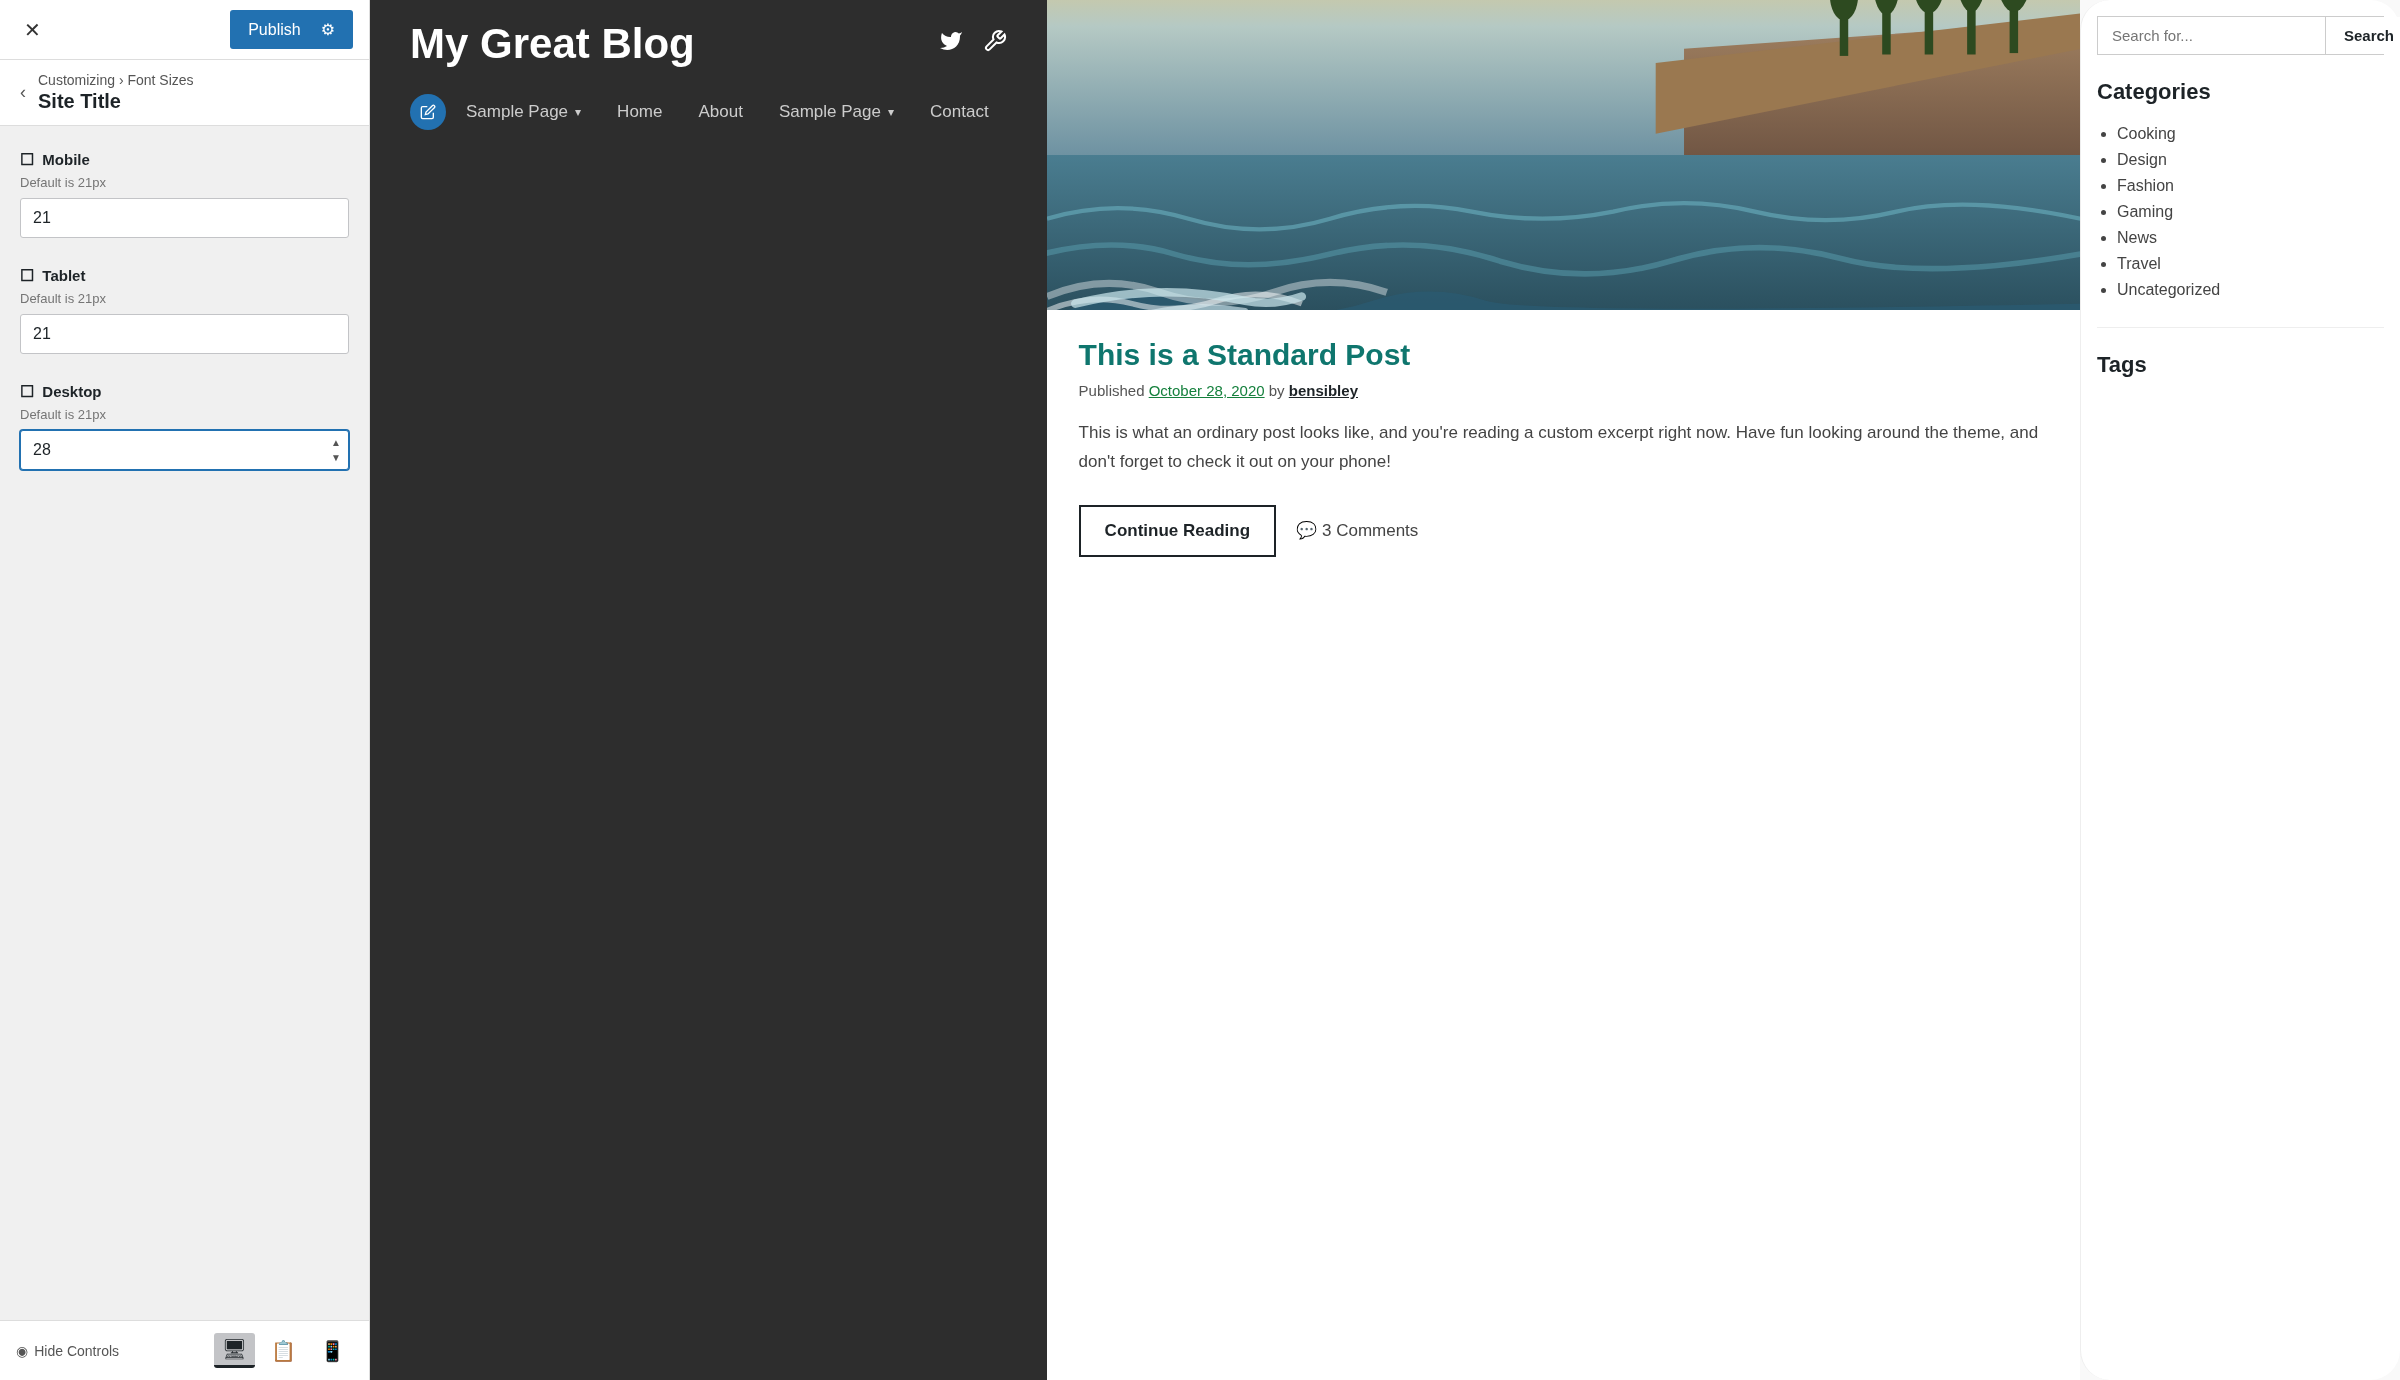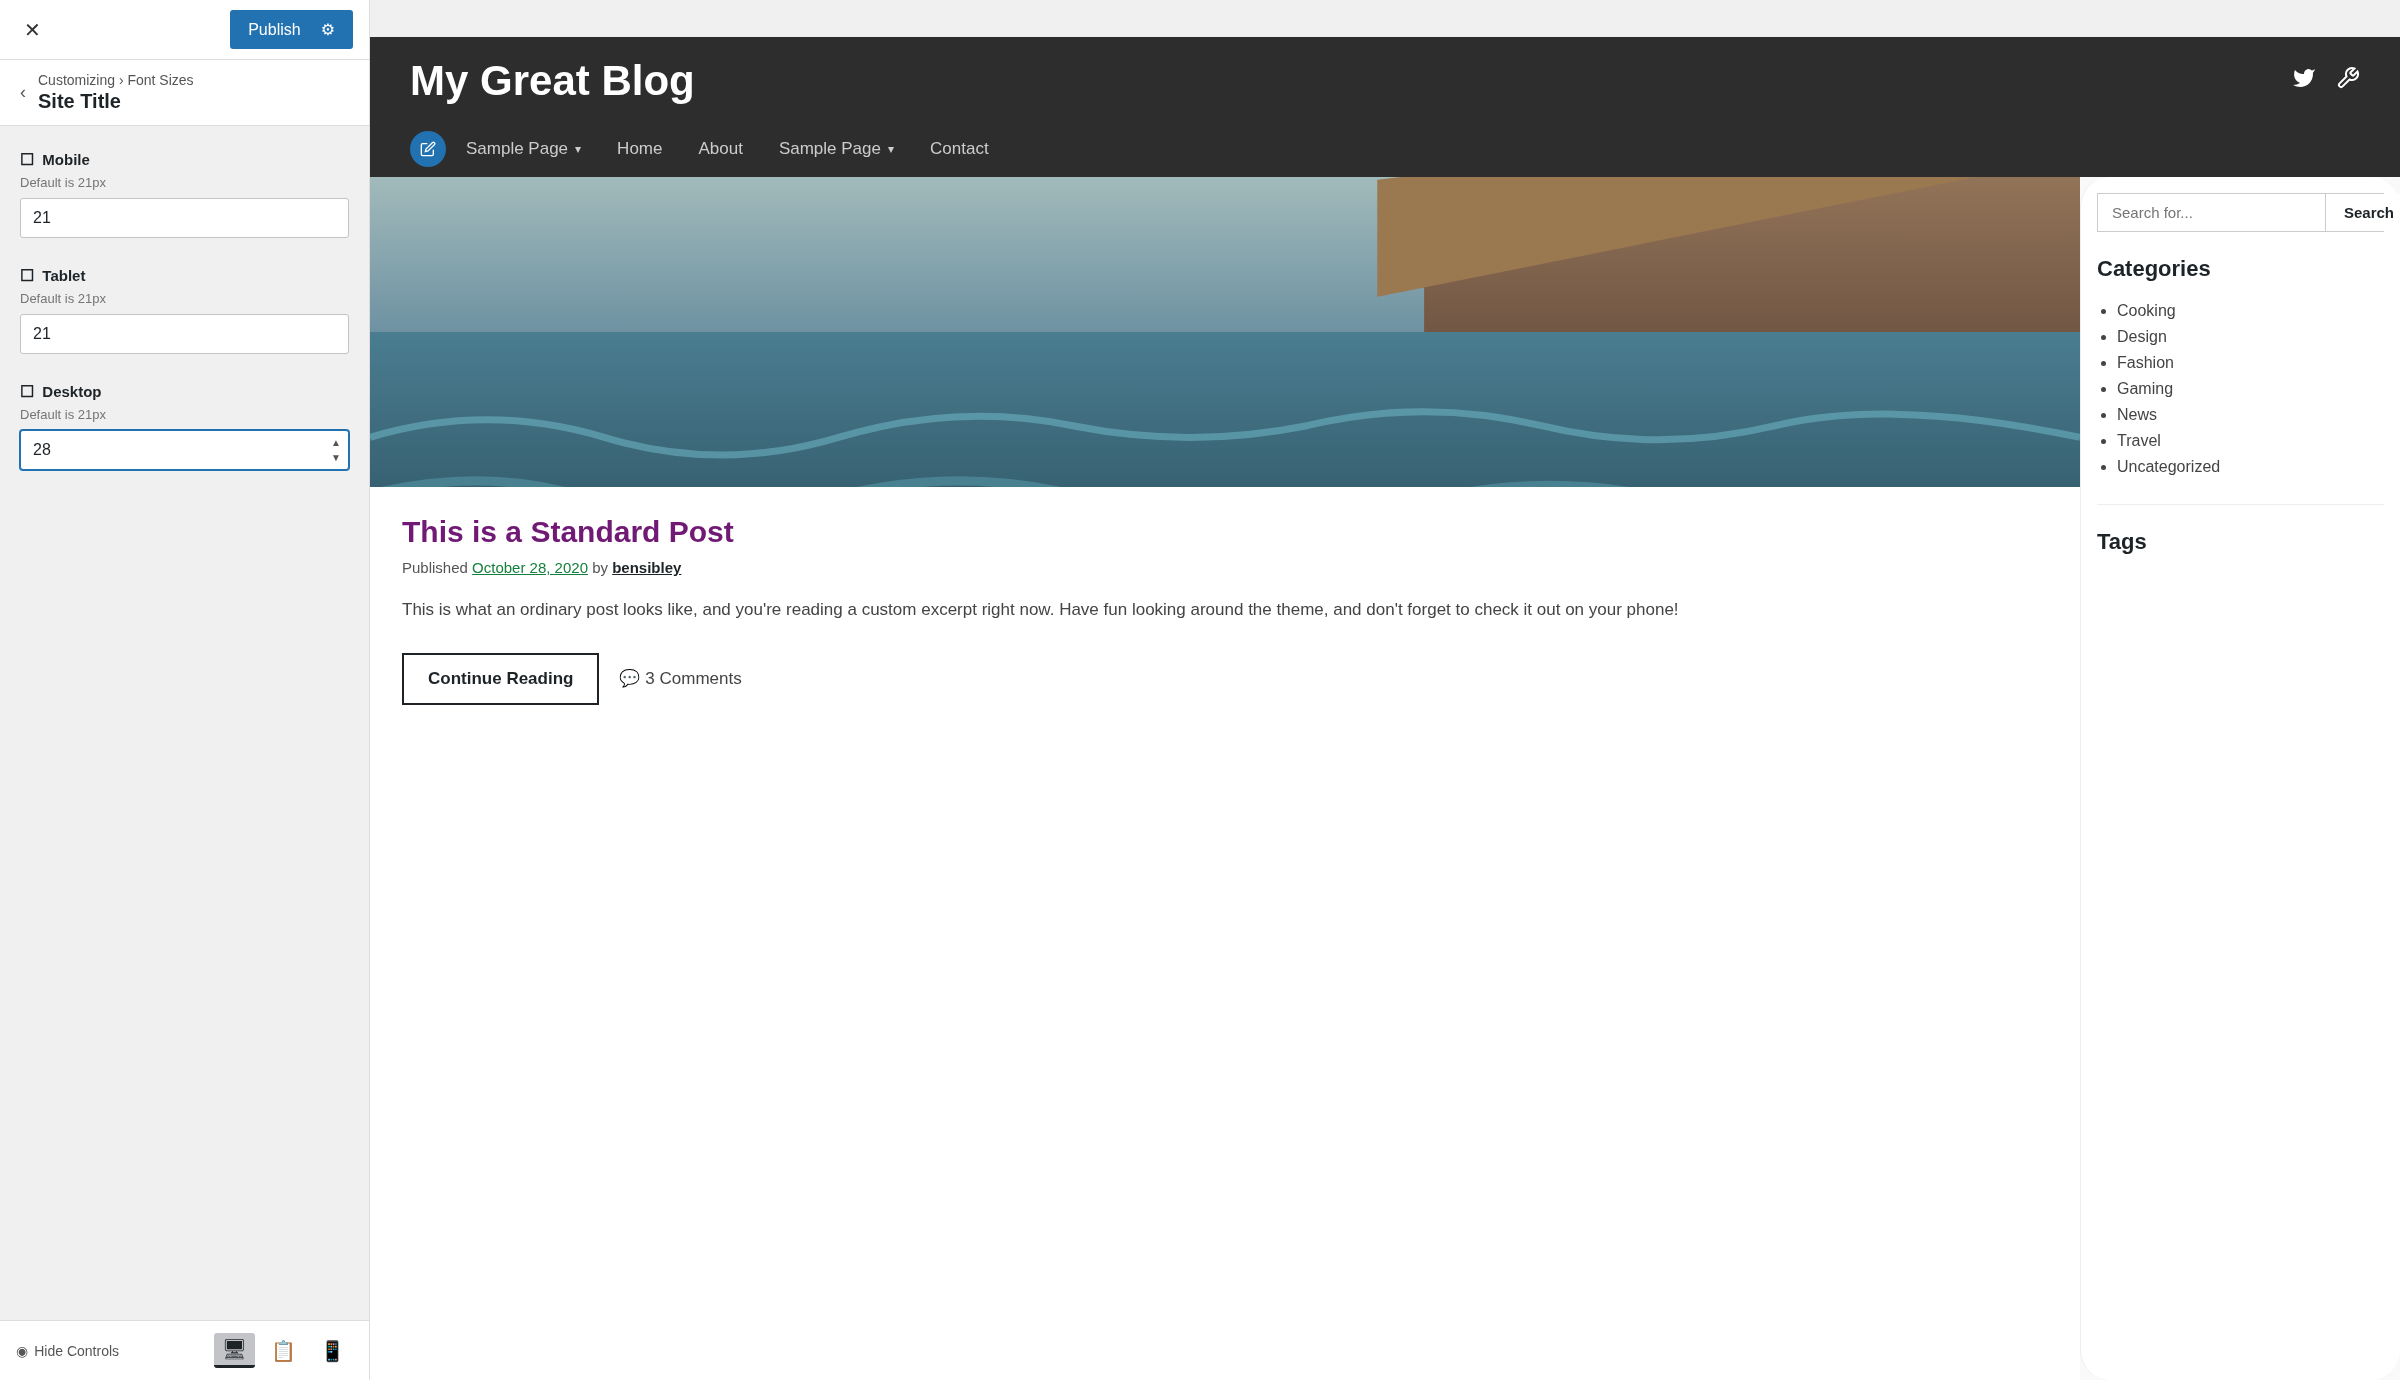--- a/index.html
+++ b/index.html
@@ -199,22 +199,21 @@
     .viewport-btn-underline {
       border-bottom: 3px solid #1d2327;
     }
 
     
     .preview-area {
       flex: 1;
       background: #303030;
       overflow-y: auto;
       display: flex;
-      flex-direction: column;
-      margin-top: 37px;
+      flex-direction: row;
     }
 
     .site-header {
       background: #2d2d2d;
       padding: 20px 40px 0 40px;
     }
 
     .site-title-row {
       display: flex;
       align-items: center;
@@ -305,21 +304,21 @@
       height: 100%;
     }
 
     .post-body {
       padding: 28px 32px 28px 32px;
     }
 
     .post-title {
       font-size: 30px;
       font-weight: 700;
-      color: #701a75;
+      color: #0f766e;
       margin-bottom: 10px;
     }
 
     .post-meta {
       font-size: 15px;
       color: #555;
       margin-bottom: 20px;
     }
 
     .post-meta a {

